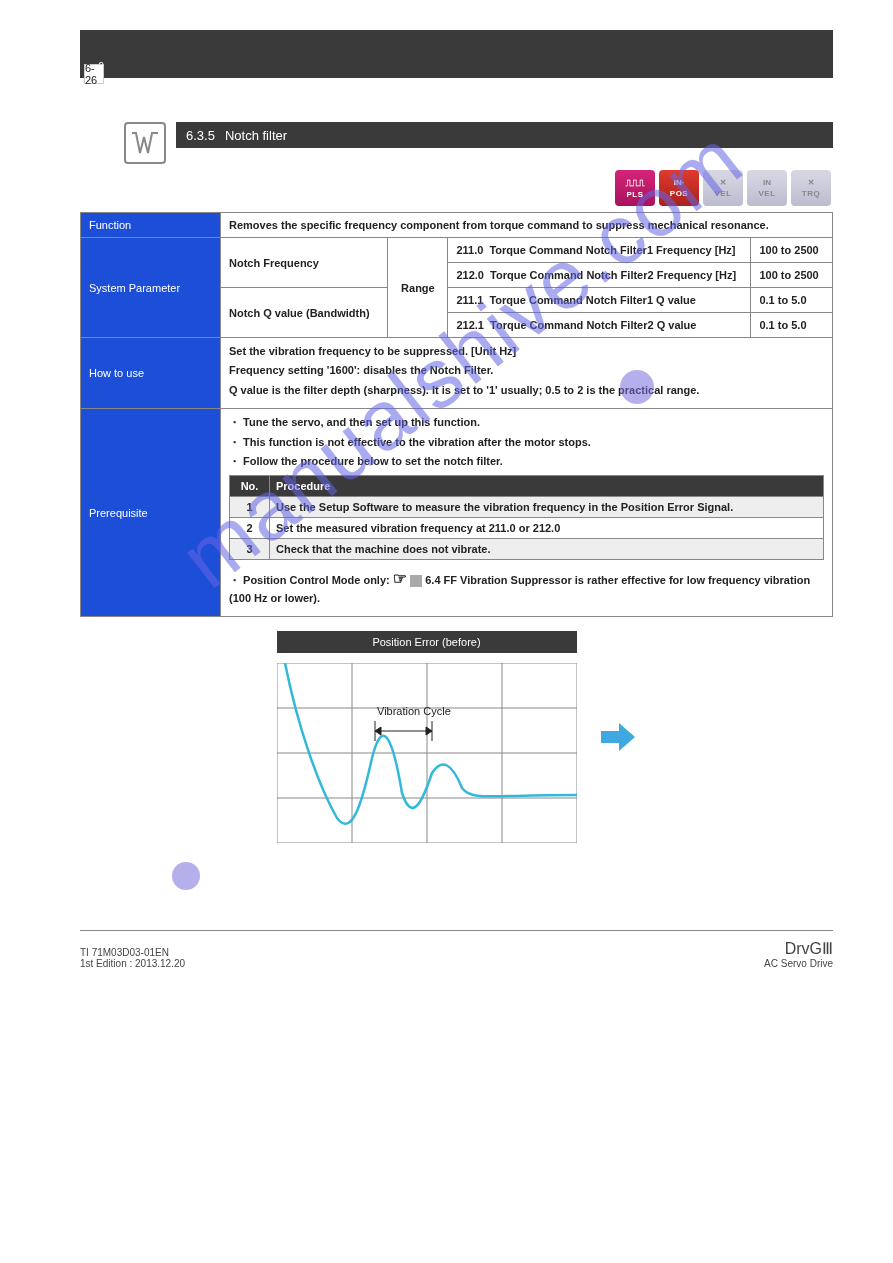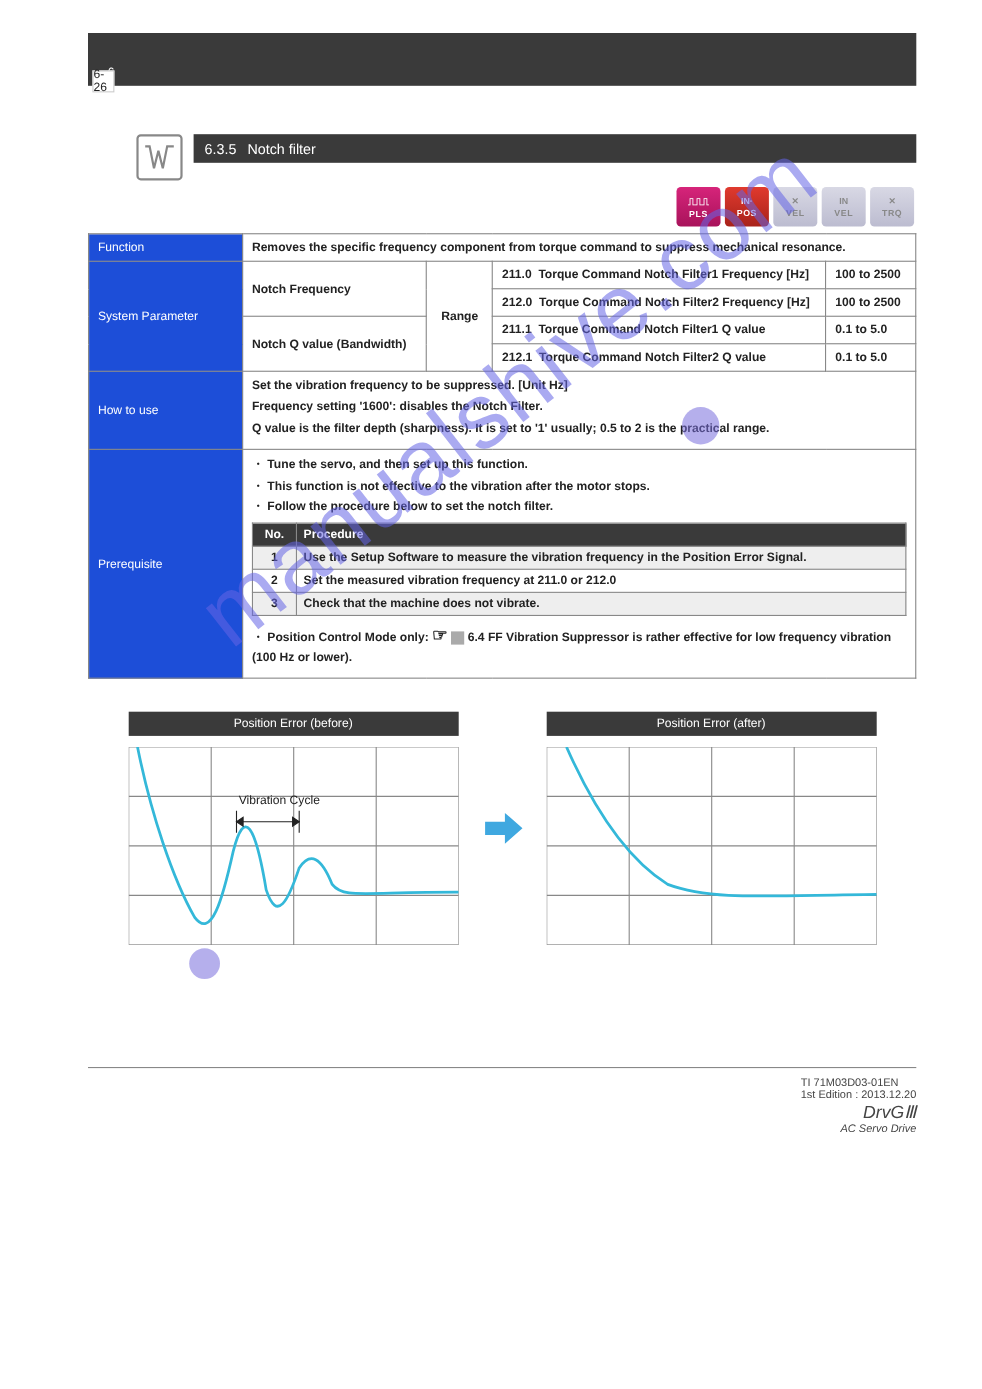--- a/index.html
+++ b/index.html
@@ -23,28 +23,28 @@
   .main-table { width: 100%; border-collapse: collapse; margin-top: 6px; font-size: 11px; }
   .main-table td { border: 1px solid #888; padding: 6px 8px; vertical-align: top; font-weight: bold; }
   .main-table .side { background: #1d4ed8; color: #fff; font-weight: 500; width: 140px; vertical-align: middle; text-align: left; }
   .rng-lbl { width: 60px; text-align: center; background: #fff; }
   .inner-tbl { width: 100%; border-collapse: collapse; }
   .inner-tbl td { border: 1px solid #888; padding: 4px 6px; font-size: 11px; }
   .inner-tbl .bh { background: #3a3a3a; color: #fff; }
   .desc-line { margin-bottom: 4px; line-height: 1.4; }
   .hand-ptr { font-size: 16px; }
   .gray-box { display: inline-block; width: 12px; height: 12px; background: #aaa; vertical-align: middle; }
-  .charts-row { display: flex; gap: 20px; align-items: center; justify-content: center; margin-top: 30px; }
+  .charts-row { display: flex; gap: 20px; align-items: center; justify-content: center; margin-top: 14px; }
   .chart-box { width: 300px; }
   .chart-title { background: #3a3a3a; color: #fff; font-size: 11px; padding: 5px 8px; text-align: center; }
   .chart-grid { margin-top: 10px; }
   .arrow-col svg { width: 40px; height: 40px; }
-  .footer { margin-top: 108px; display: flex; justify-content: space-between; align-items: flex-end; border-top: 1px solid #888; padding-top: 8px; font-size: 10px; color: #444; flex-direction: column; }
+  .footer { margin-top: 84px; display: flex; justify-content: space-between; align-items: flex-end; border-top: 1px solid #888; padding-top: 8px; font-size: 10px; color: #444; }
   .footer .left { text-align: left; }
-  .footer .right { text-align: right; font-style: italic; }
+  .footer .right { text-align: right; }
   .watermark { position: absolute; left: 120px; top: 310px; font-size: 84px; color: rgba(100,100,230,0.55); transform: rotate(-38deg); pointer-events: none; font-weight: 400; letter-spacing: 2px; }
   .wm-dot { position: absolute; width: 34px; height: 34px; border-radius: 50%; background: rgba(120,110,220,0.55); }
 </style>
 </head>
 <body>
 
 <div class="page">
   <div class="watermark">manualshive.com</div>
   <div class="wm-dot" style="left:620px; top:370px;"></div>
   <div class="wm-dot" style="left:172px; top:862px; width:28px; height:28px;"></div>
@@ -183,35 +183,20 @@
             <path d="M155 68 l-6 -4 v8 z" fill="#222"></path>
         </g>
         <text x="100" y="52" font-size="11" fill="#222">Vibration Cycle</text>
       </svg>
     </div>
     <div class="arrow-col">
       <svg viewBox="0 0 40 40">
           <path d="M4 14 H22 V6 L38 20 L22 34 V26 H4 Z" fill="#3fa8e0"></path>
         </svg>
     </div>
-    <div class="chart-box">
-      <div class="chart-title">Position Error (after)</div>
-      <svg class="chart-grid" viewBox="0 0 300 180">
-        <g stroke="#888" stroke-width="1" fill="none">
-          <rect x="0" y="0" width="300" height="180"></rect>
-          <line x1="75" y1="0" x2="75" y2="180"></line>
-            <line x1="150" y1="0" x2="150" y2="180"></line>
-            <line x1="225" y1="0" x2="225" y2="180"></line>
-          <line x1="0" y1="45" x2="300" y2="45"></line>
-            <line x1="0" y1="90" x2="300" y2="90"></line>
-            <line x1="0" y1="135" x2="300" y2="135"></line>
-        </g>
-        <path d="M18 0 C 40 50, 70 100, 110 125 C 150 140, 200 135, 300 134" fill="none" stroke="#34b8d9" stroke-width="2.5"></path>
-      </svg>
-    </div>
   </div>
 
   <div class="footer">
     <div class="left">
       <div>TI 71M03D03-01EN</div>
       <div>1st Edition : 2013.12.20</div>
     </div>
     <div class="right">
       <div style="font-size:16px">DrvGⅢ</div>
       <div>AC Servo Drive</div>

